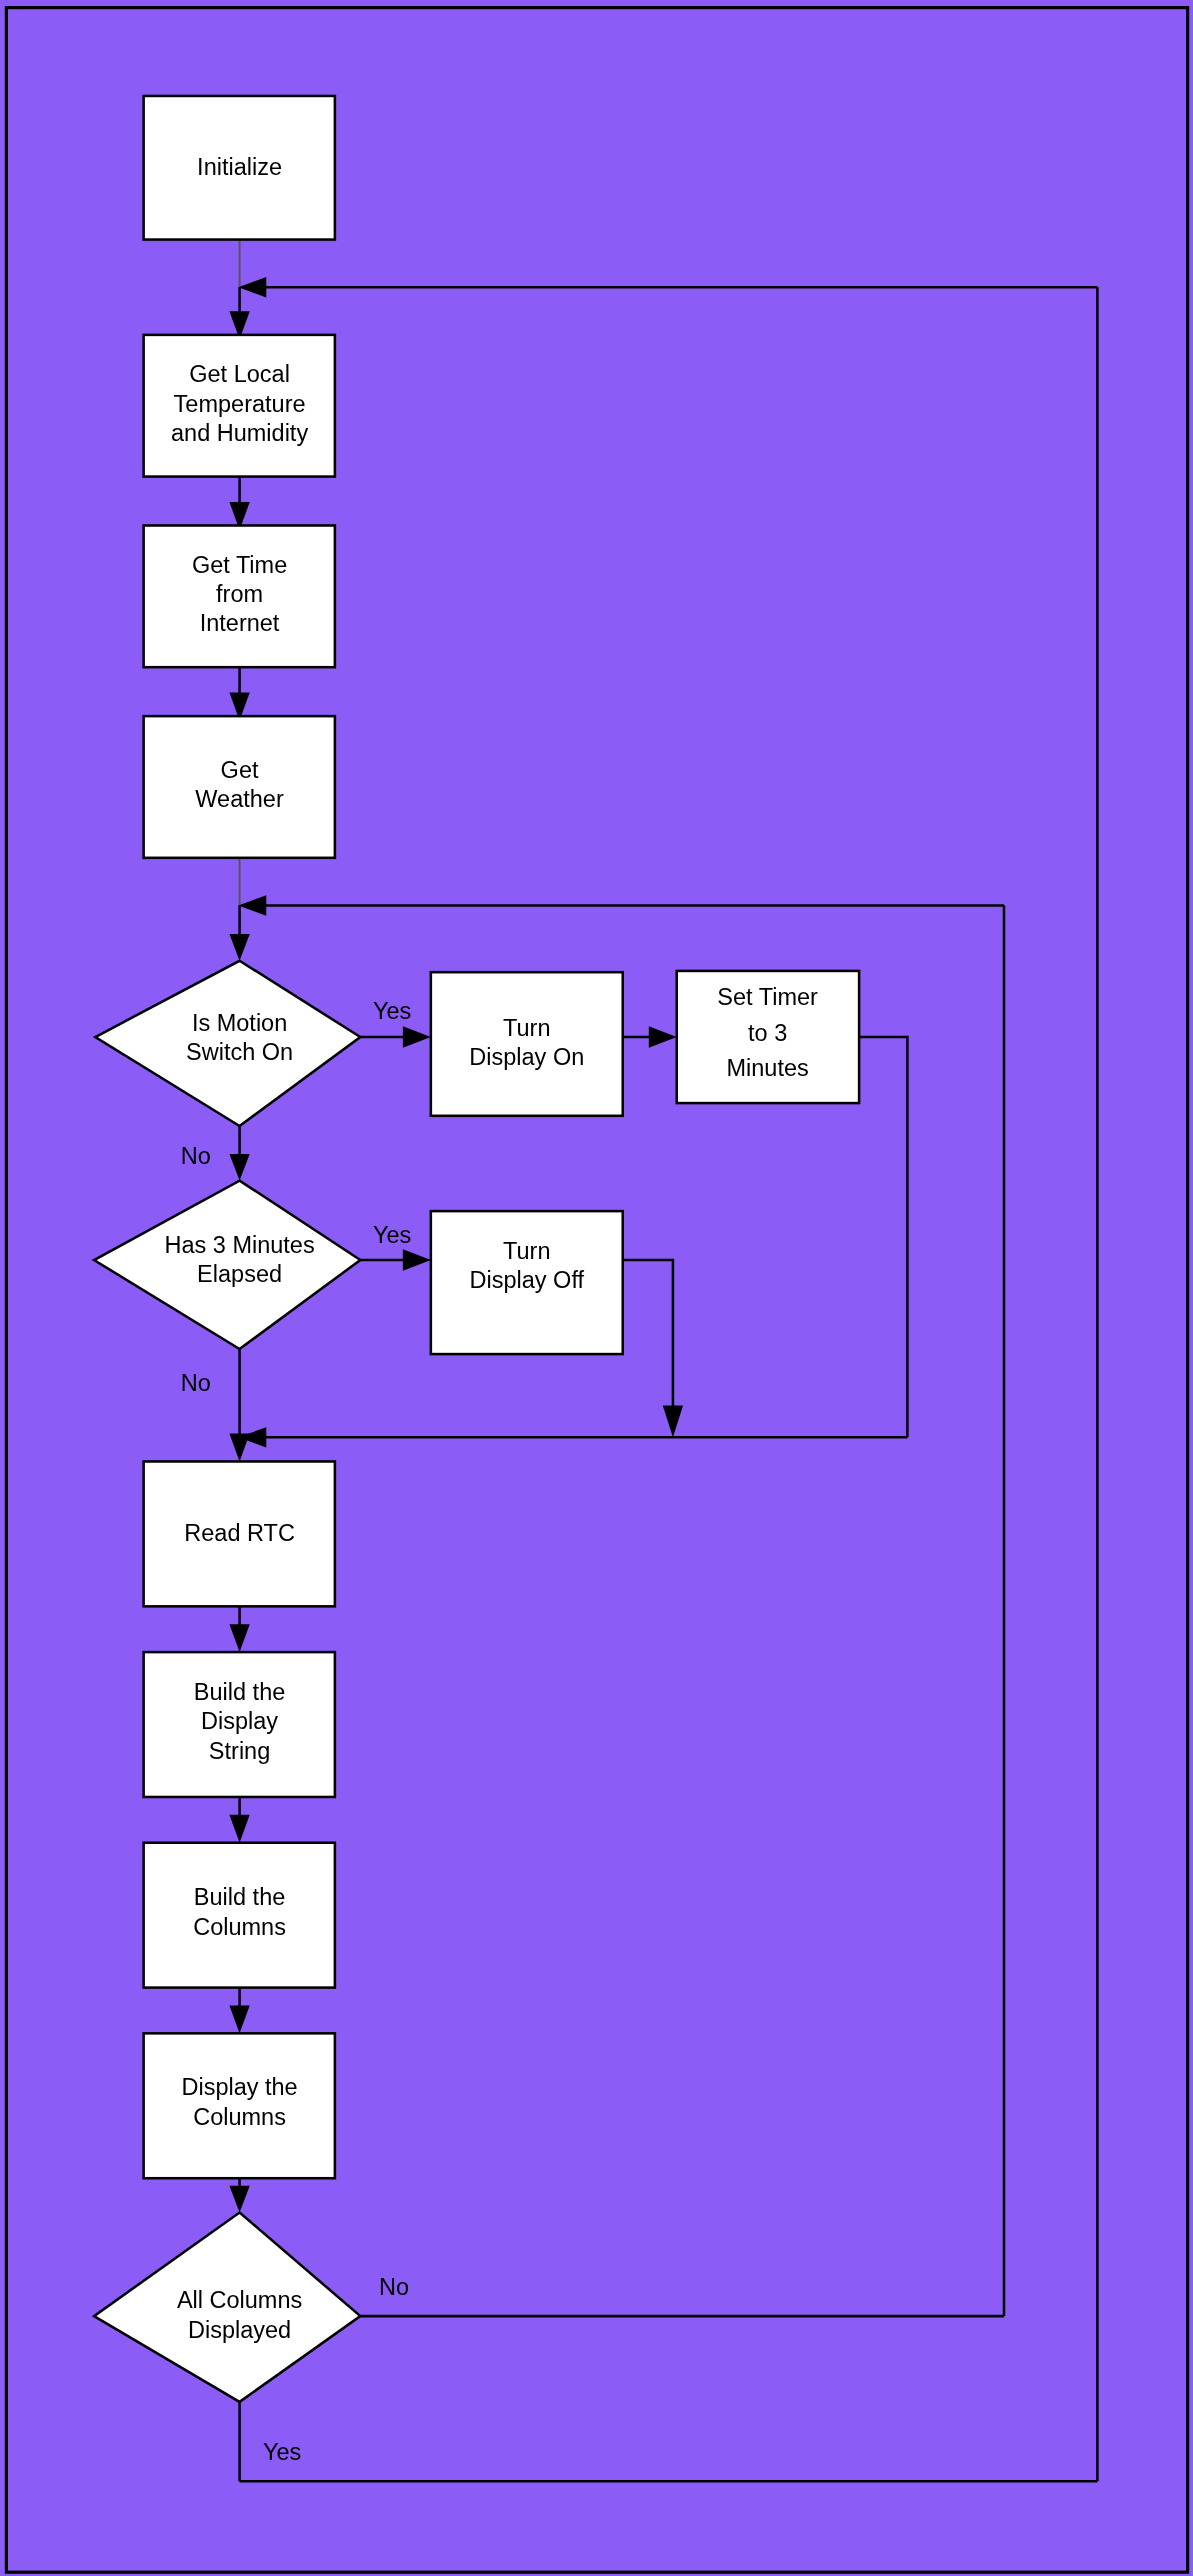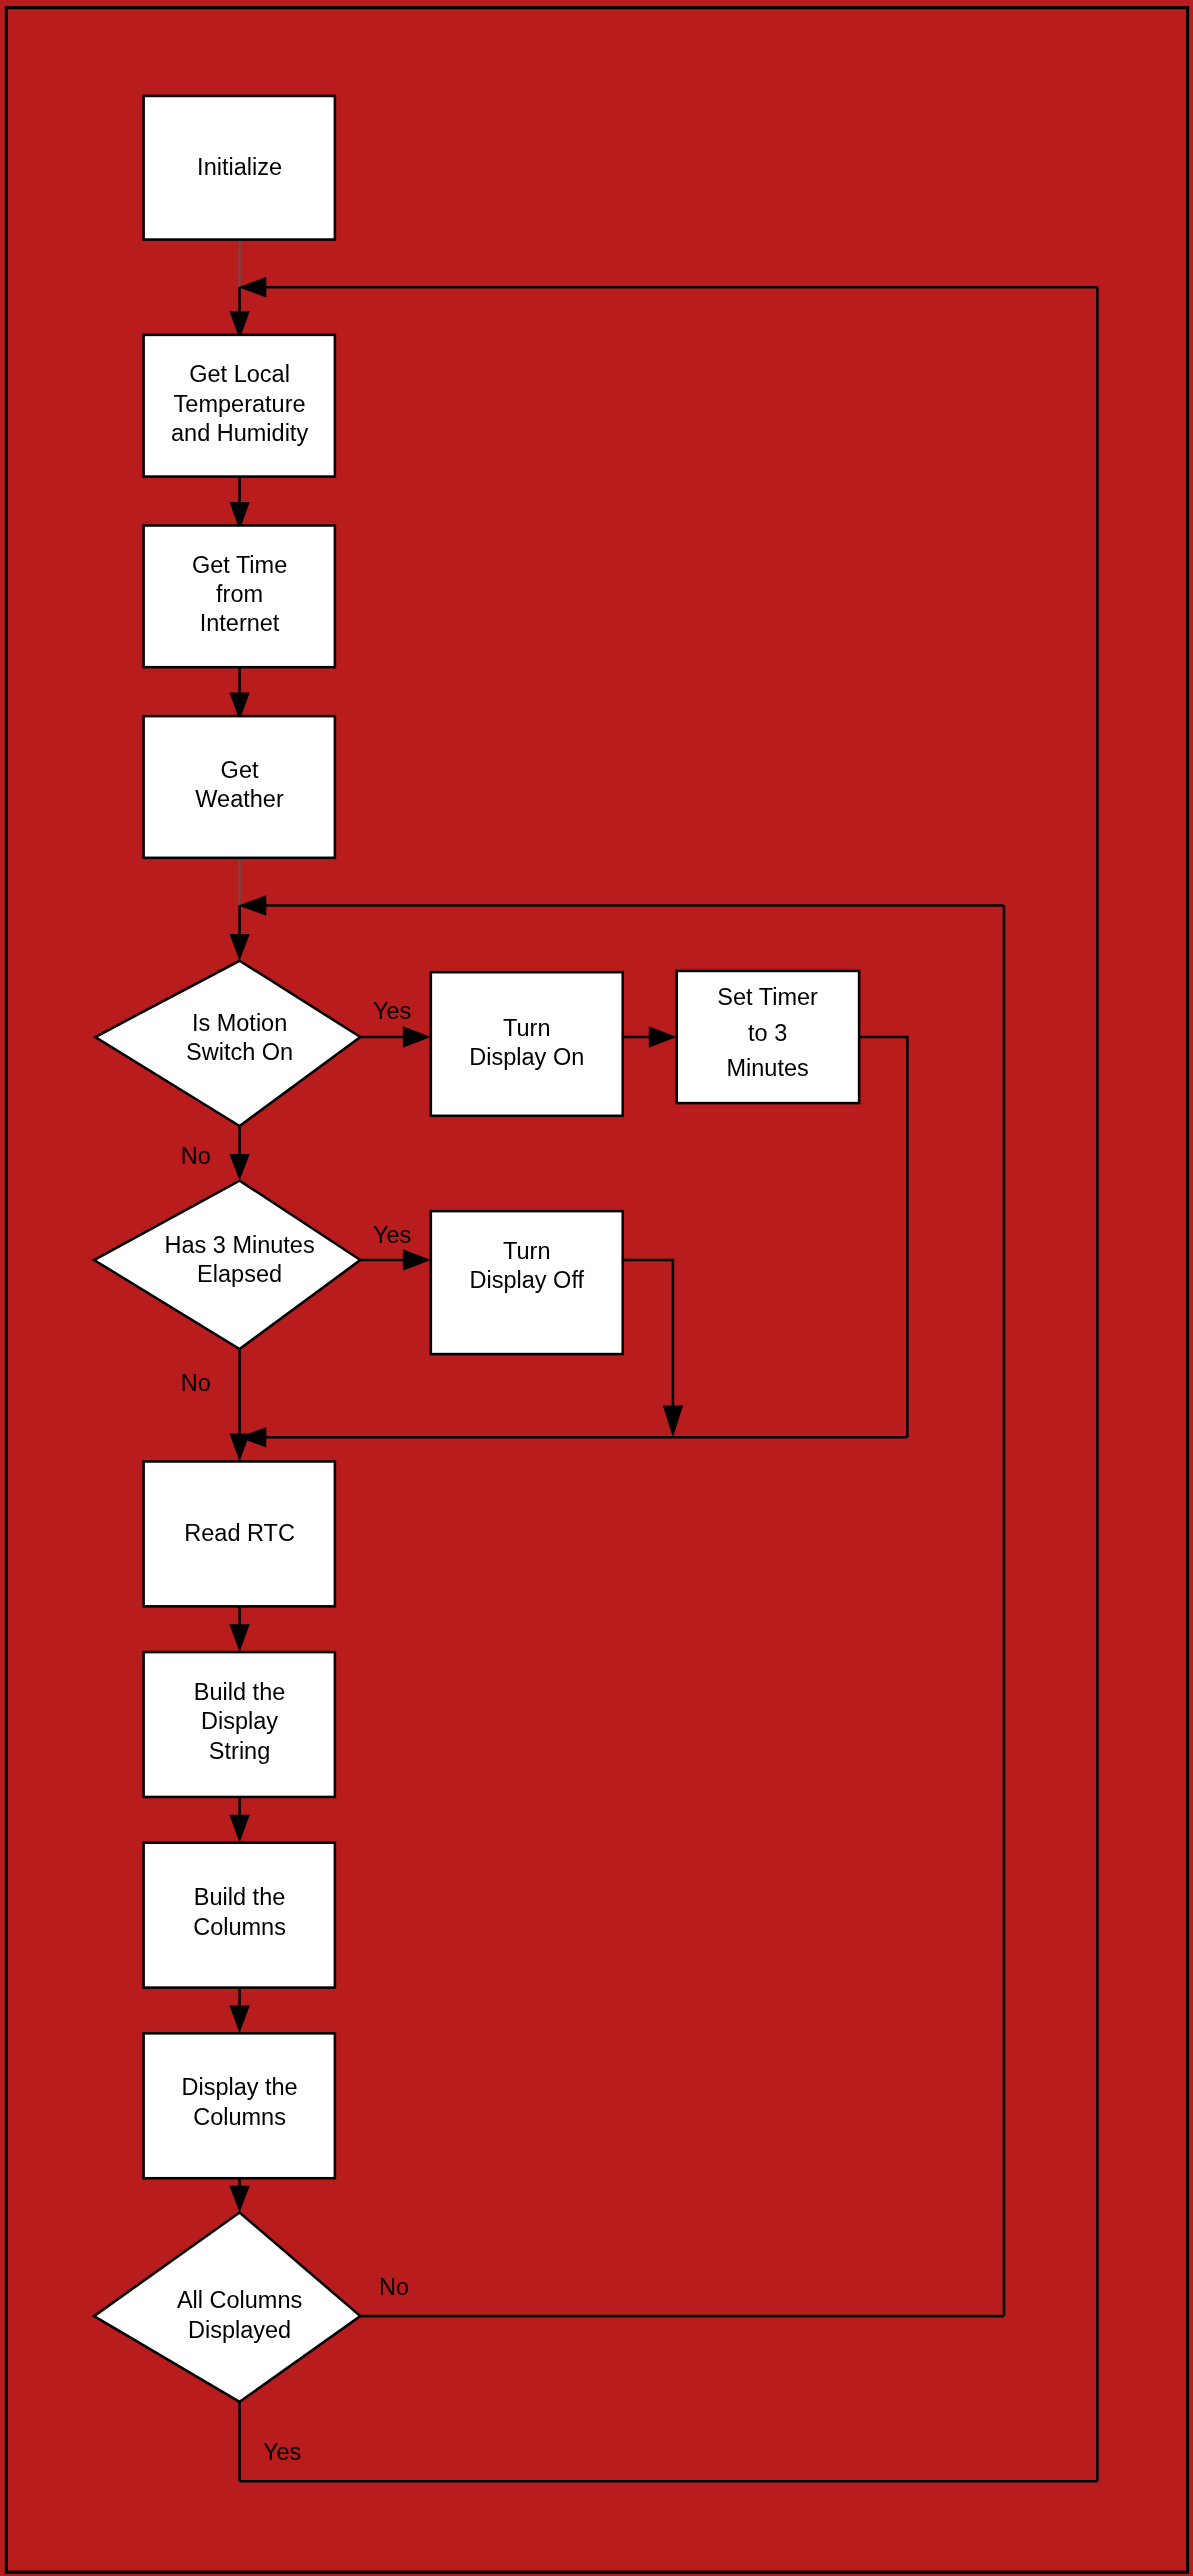--- a/index.html
+++ b/index.html
@@ -7,21 +7,21 @@
     padding: 0;
     background: #ffffff;
   }
   body {
     font-family: "Liberation Sans", sans-serif;
   }
   #canvas {
     position: relative;
     width: 1194px;
     height: 2576px;
-    background: #b91c1c;
+    background: #8b5cf6;
     overflow: hidden;
   }
   svg#flow {
     position: absolute;
     left: 0;
     top: 0;
     width: 1194px;
     height: 2576px;
     display: block;
   }

